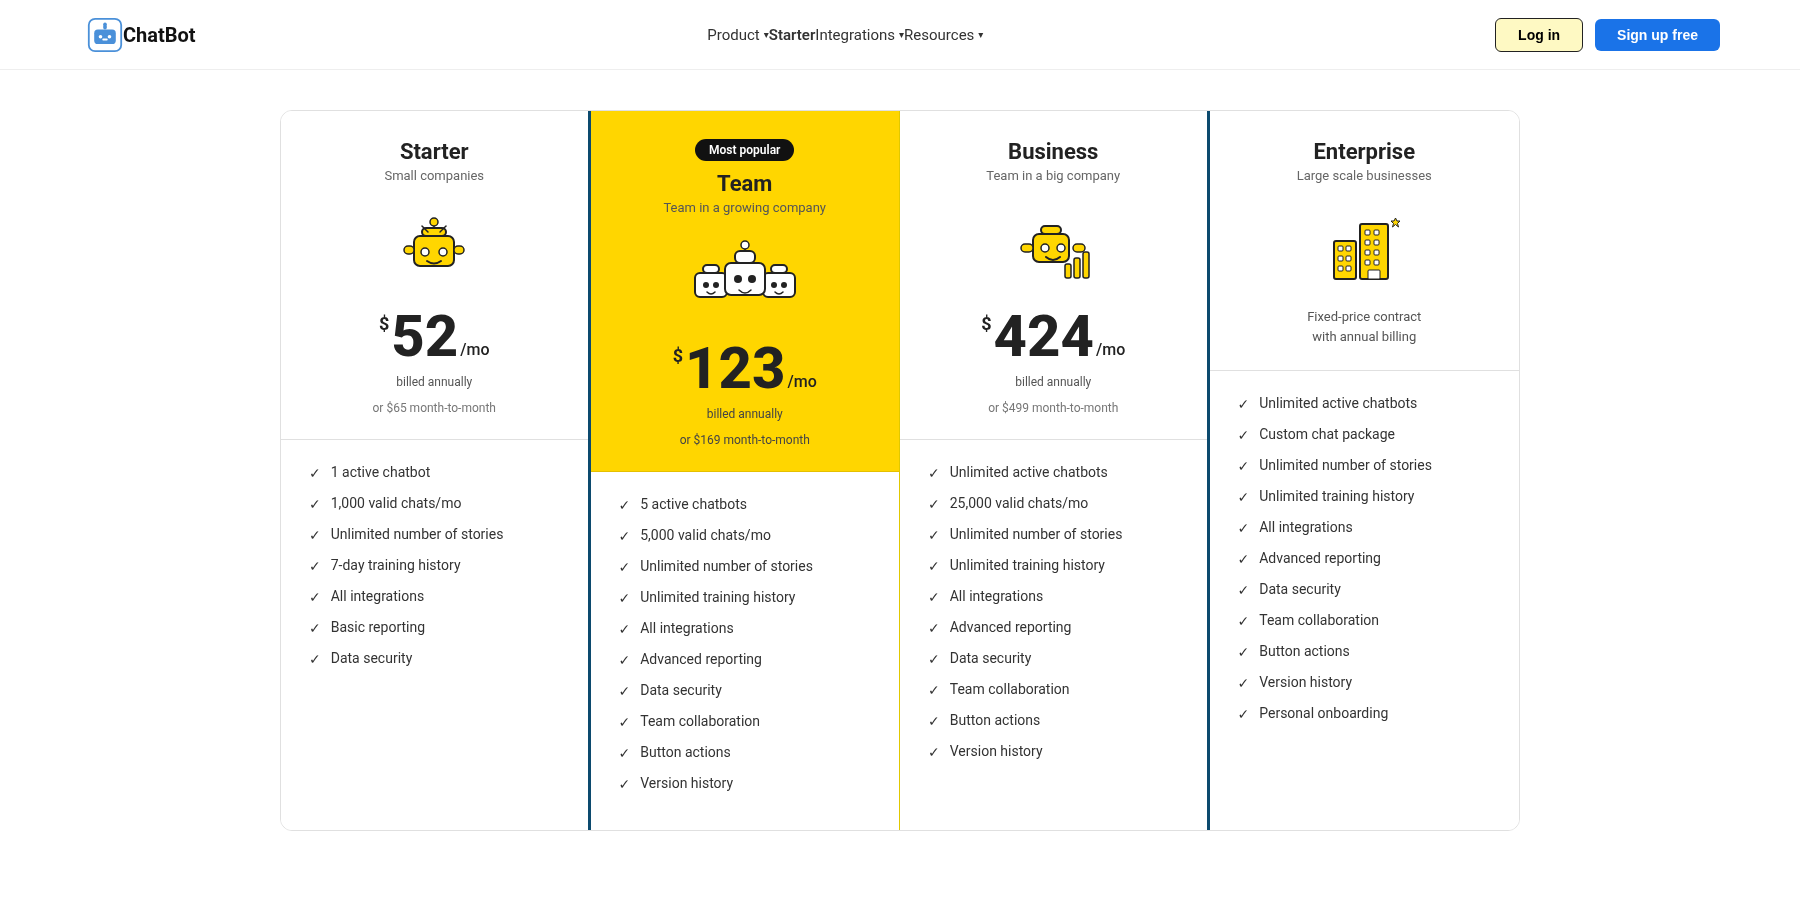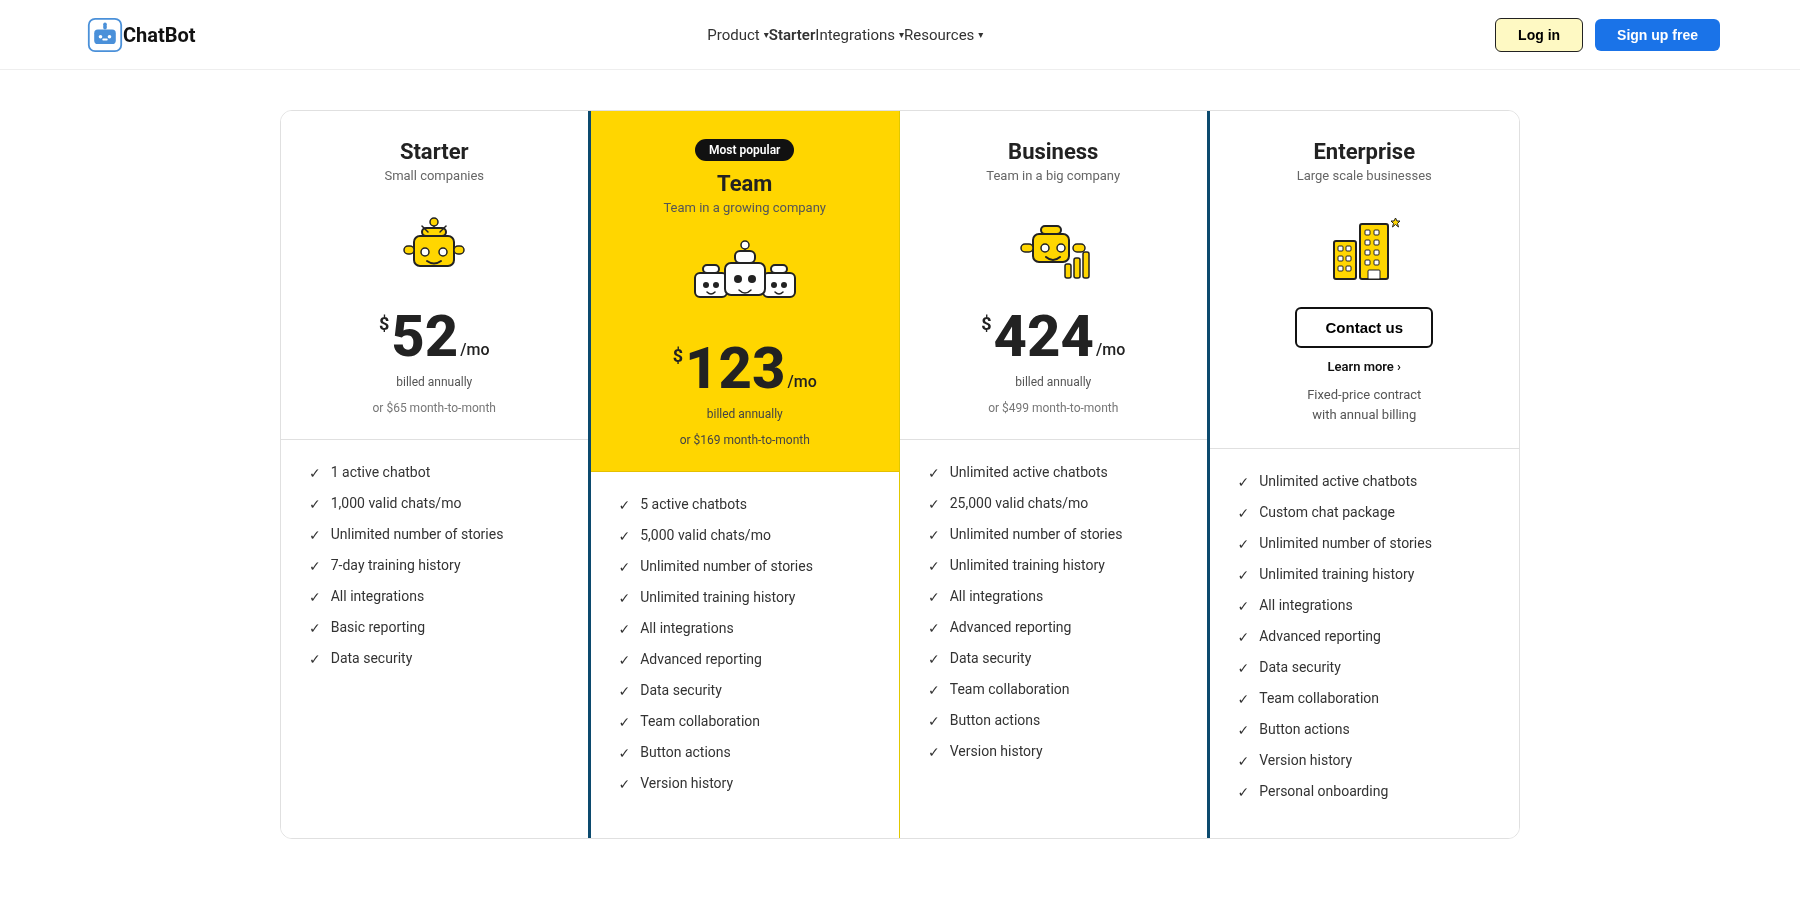--- a/index.html
+++ b/index.html
@@ -403,24 +403,20 @@
     <rect x="50" y="34" width="5" height="5" rx="1" fill="#fff" stroke="#222" stroke-width="1"></rect>
     <rect x="41" y="44" width="5" height="5" rx="1" fill="#fff" stroke="#222" stroke-width="1"></rect>
     <rect x="50" y="44" width="5" height="5" rx="1" fill="#fff" stroke="#222" stroke-width="1"></rect>
     <rect x="41" y="54" width="5" height="5" rx="1" fill="#fff" stroke="#222" stroke-width="1"></rect>
     <rect x="50" y="54" width="5" height="5" rx="1" fill="#fff" stroke="#222" stroke-width="1"></rect>
     <rect x="44" y="64" width="12" height="9" rx="1" fill="#fff" stroke="#222" stroke-width="1"></rect>
 
     <path d="M70 15 L71.5 12 L73 15 L76 15 L73.5 17.5 L74.5 21 L71.5 18.5 L68.5 21 L69.5 17.5 L67 15 Z" fill="#FFD600" stroke="#222" stroke-width="1"></path>
   </svg>
           </div>
-          <div style="margin-bottom:10px">
-      <button class="contact-us-btn">Contact us</button><br>
-      <a class="learn-more">Learn more ›</a>
-    </div>
           <div class="fixed-price-note">Fixed-price contract<br>with annual billing</div>
     </div>
     <div class="plan-features">
       <div class="feature-item">
       <span class="check-icon">✓</span>
       <span>Unlimited active chatbots</span>
     </div>
           <div class="feature-item">
       <span class="check-icon">✓</span>
       <span>Custom chat package</span>

